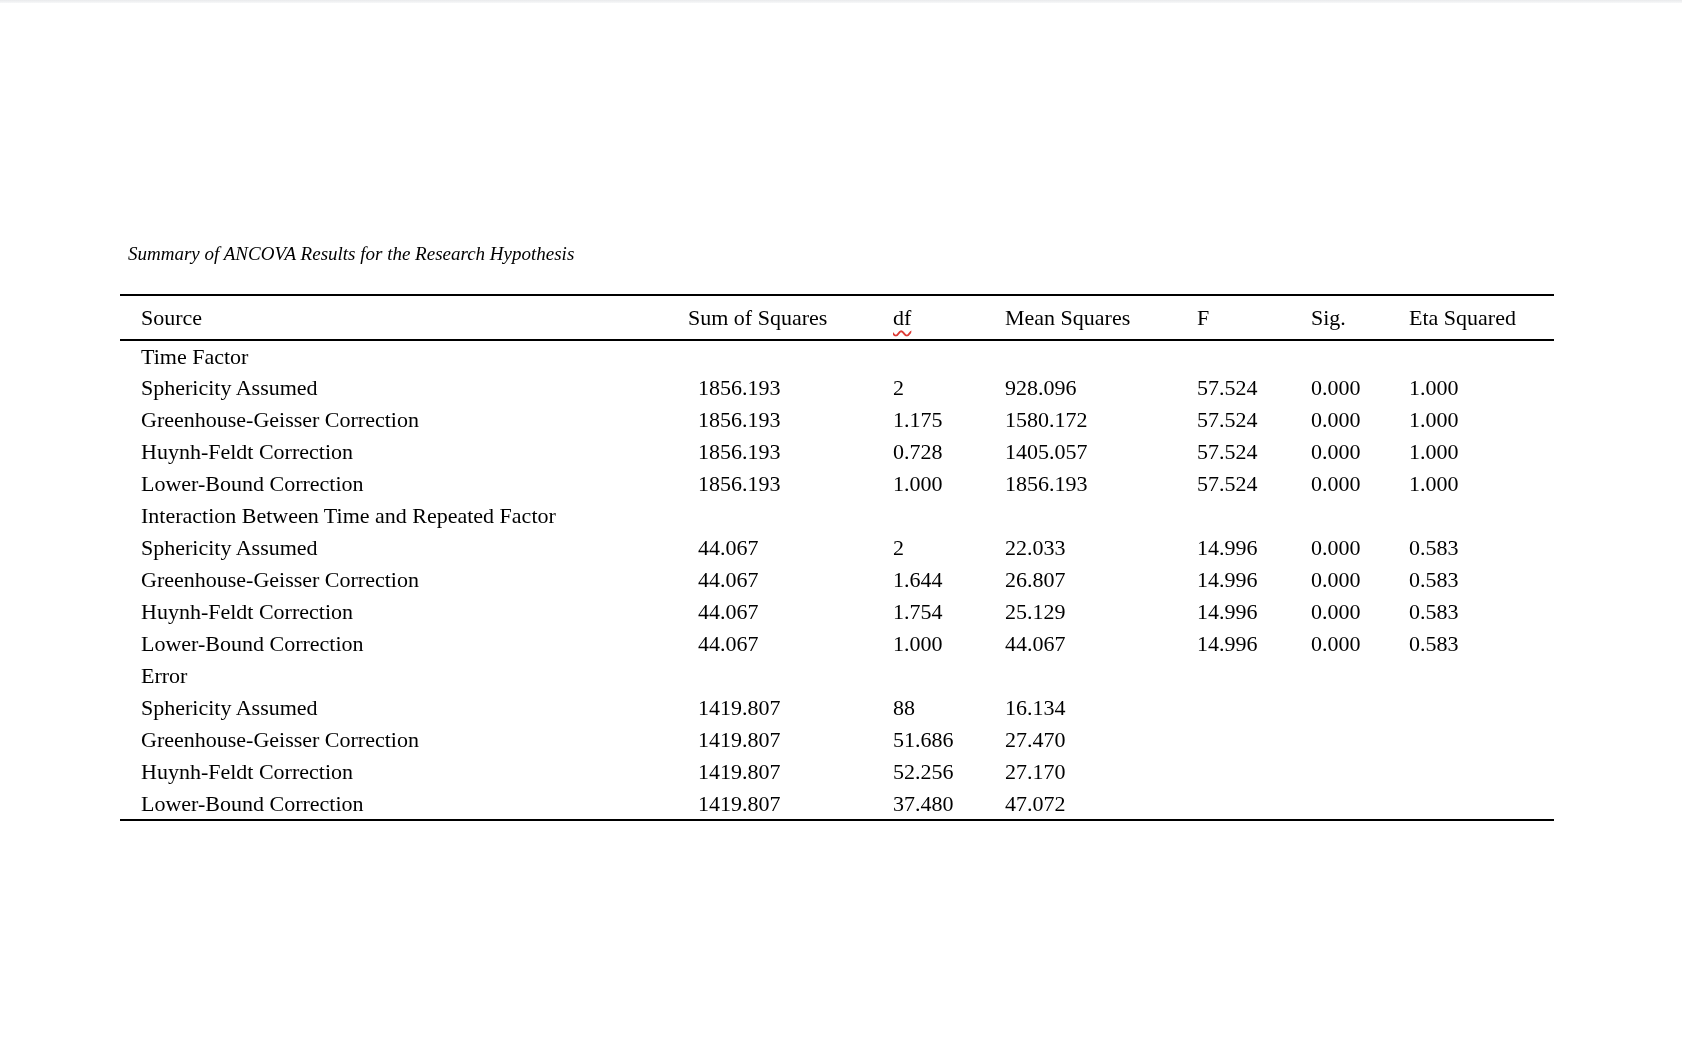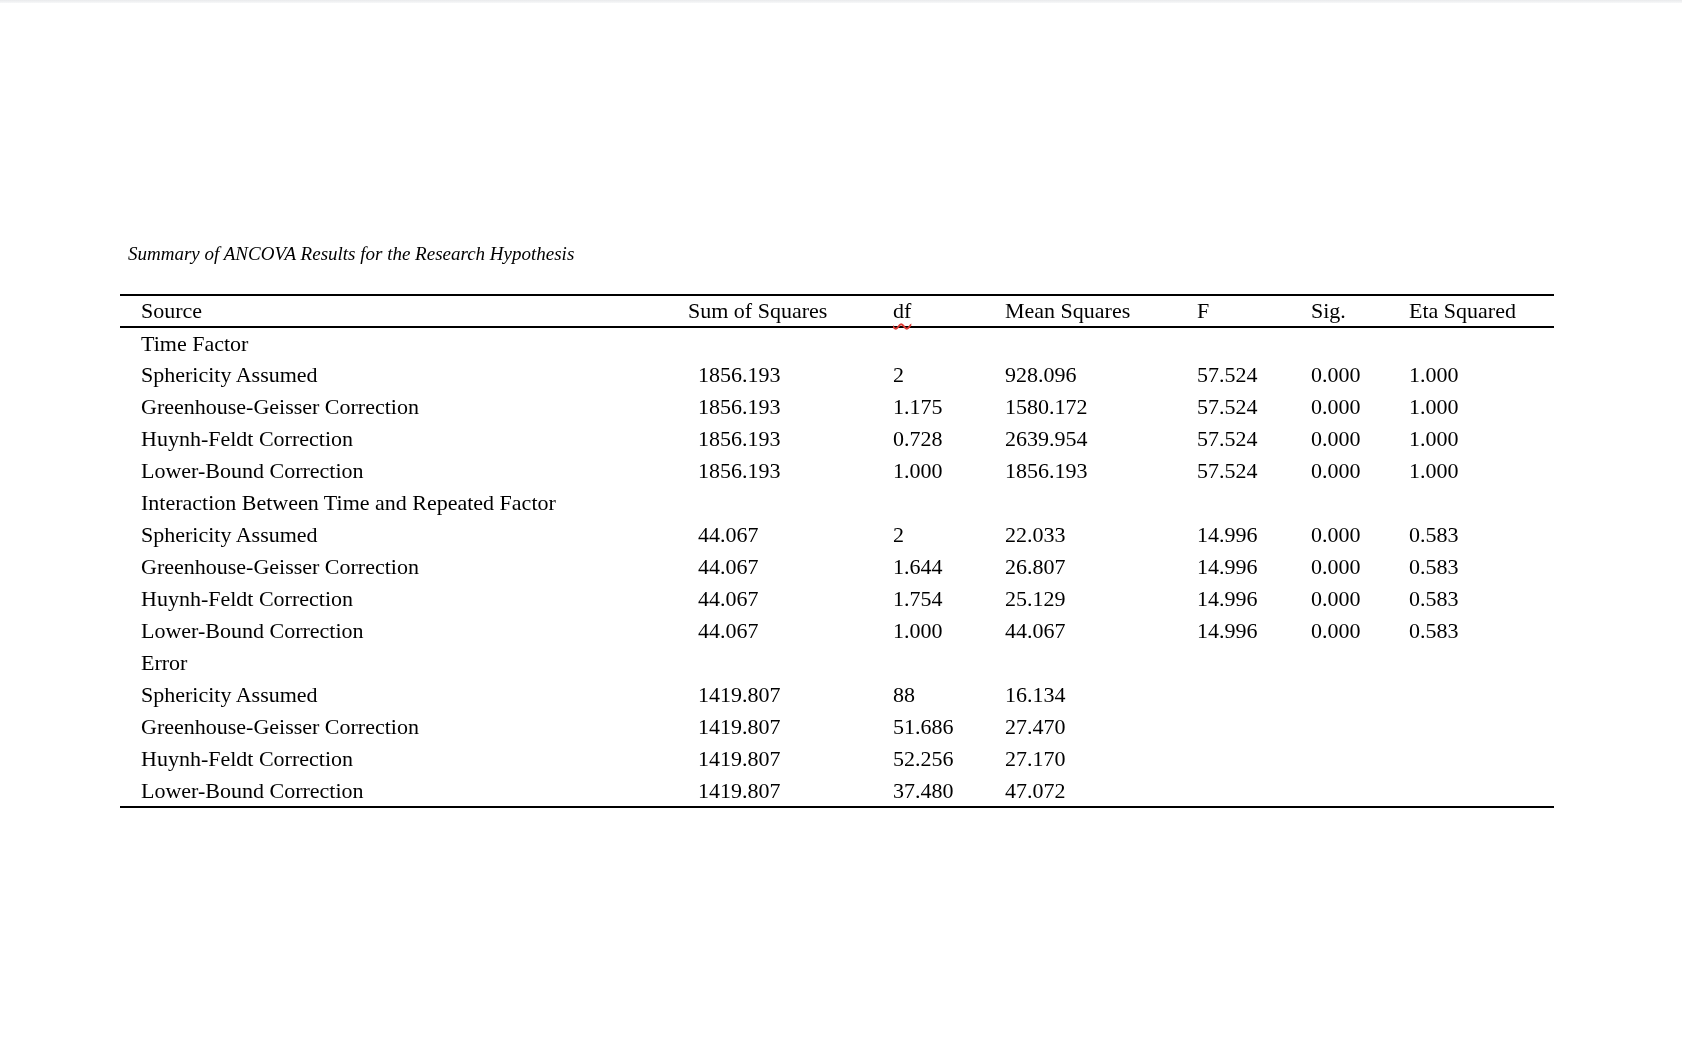--- a/index.html
+++ b/index.html
@@ -35,21 +35,21 @@
     width: 1434px;
     border-collapse: collapse;
     table-layout: fixed;
     font-size: 22px;
     border-top: 2px solid #000;
     border-bottom: 2px solid #000;
   }
   table.apa th {
     font-weight: normal;
     text-align: left;
-    height: 32px;
+    height: 45px;
     vertical-align: middle;
     padding: 0;
     border-bottom: 2px solid #000;
     white-space: nowrap;
   }
   table.apa td {
     height: 32px;
     vertical-align: middle;
     padding: 0;
     white-space: nowrap;
@@ -120,21 +120,21 @@
           <td>1.175</td>
           <td>1580.172</td>
           <td>57.524</td>
           <td>0.000</td>
           <td>1.000</td>
         </tr>
         <tr>
           <td>Huynh-Feldt Correction</td>
           <td>1856.193</td>
           <td>0.728</td>
-          <td>2639.954</td>
+          <td>1405.057</td>
           <td>57.524</td>
           <td>0.000</td>
           <td>1.000</td>
         </tr>
         <tr>
           <td>Lower-Bound Correction</td>
           <td>1856.193</td>
           <td>1.000</td>
           <td>1856.193</td>
           <td>57.524</td>

